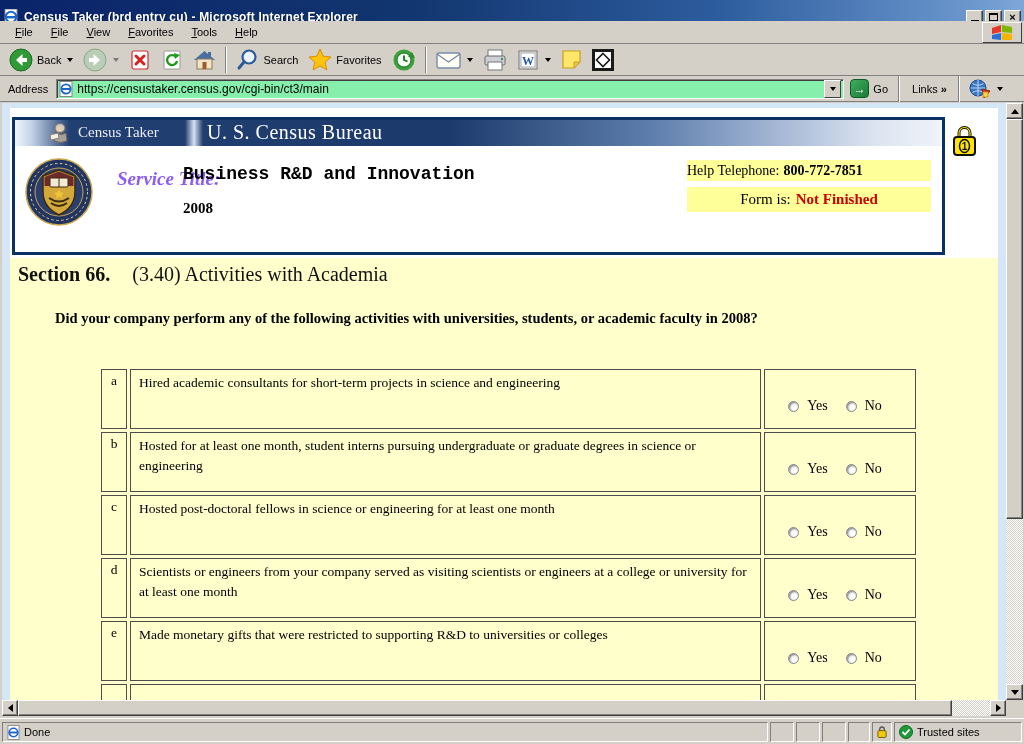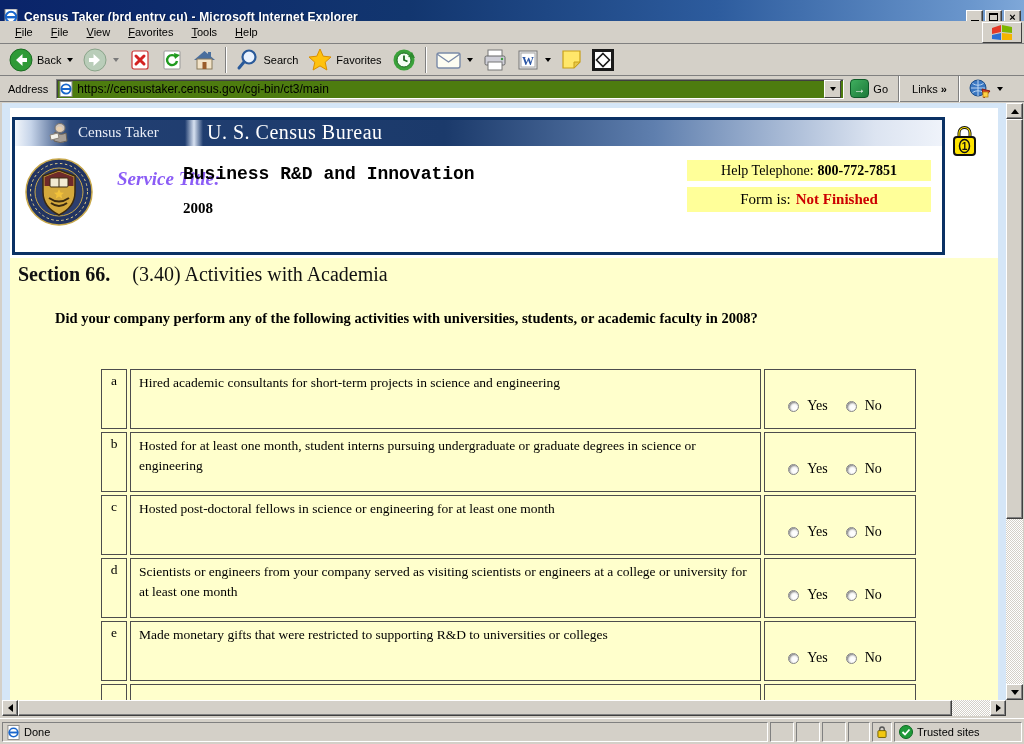--- a/index.html
+++ b/index.html
@@ -37,21 +37,21 @@
   .tsep { width:2px; height:26px; margin:0 4px;
     background:linear-gradient(90deg,#808080 0 1px,#fff 1px 2px); }
   .ddarrow { width:0; height:0; border-left:3px solid transparent; border-right:3px solid transparent;
     border-top:4px solid #000; margin-left:2px; }
   .ddarrow.dim { border-top-color:#7a7a7a; }
 
   
   .addressbar { position:absolute; left:0; top:76px; width:1024px; height:26px; background:#d4d0c8;
     border-bottom:1px solid #808080; display:flex; align-items:center; padding:0 4px; }
   .addr-label { font-size:11px; padding:0 8px 0 4px; }
-  .addr-input { flex:0 0 auto; width:788px; height:20px; background:#4d7c0f;
+  .addr-input { flex:0 0 auto; width:788px; height:20px; background:#86efac;
     border:1px solid; border-color:#808080 #fff #fff #808080; box-shadow:inset 1px 1px 0 #404040;
     display:flex; align-items:center; padding:0 2px; }
   .addr-url { font-size:12px; color:#000; margin-left:4px; white-space:nowrap; overflow:hidden; }
   .addr-drop { width:17px; height:18px; background:#d4d0c8; margin-left:auto;
     border:1px solid; border-color:#fff #404040 #404040 #fff;
     display:flex; align-items:center; justify-content:center; }
   .go-area { display:flex; align-items:center; gap:4px; padding:0 6px; }
   .go-icon { width:19px; height:19px; border-radius:4px;
     background:linear-gradient(135deg,#3fae5e,#1c7a3a); border:1px solid #0e5a28;
     color:#fff; font-weight:bold; display:flex; align-items:center; justify-content:center; font-size:12px; }
@@ -79,21 +79,21 @@
 
   .seal { position:absolute; left:10px; top:38px; }
   .svc-label { position:absolute; left:102px; top:48px; font-family:"Liberation Serif",serif;
     font-weight:bold; font-size:19px; color:#8b5cf6;font-style:italic; }
   .svc-title { position:absolute; left:168px; top:44px; font-family:Liberation Mono, monospace;
     font-weight:bold; font-size:18px; color:#000; }
   .svc-year { position:absolute; left:168px; top:80px; font-family:"Liberation Serif",serif;
     font-weight:bold; font-size:15px; color:#000; }
 
   .help-col { position:absolute; left:672px; top:40px; width:244px; }
-  .phone-bar { background:#ffff99; height:21px; display:flex; align-items:center; justify-content:center;
+  .phone-bar { background:#ffff99; height:21px; display:flex; align-items:center; justify-content:flex-start;
     font-family:"Liberation Serif",serif; font-size:14px; gap:4px; }
   .phone-num { font-weight:bold; }
   .nav-btns { display:flex; gap:2px; margin-top:5px; height:29px; }
   .nav-btn { background:#14386e; color:#fff; font-family:"Liberation Serif",serif; font-weight:bold;
     display:flex; align-items:center; justify-content:center; font-size:12px; padding:0 7px; }
   .nav-btn.big { font-size:17px; }
   .form-bar { background:#ffff99; height:25px; margin-top:6px; display:flex; align-items:center;
     justify-content:center; font-family:"Liberation Serif",serif; font-size:15px; gap:5px; }
   .form-status { font-weight:bold; color:#cc0000; }
   .page-lock { position:absolute; left:949px; top:22px; }

